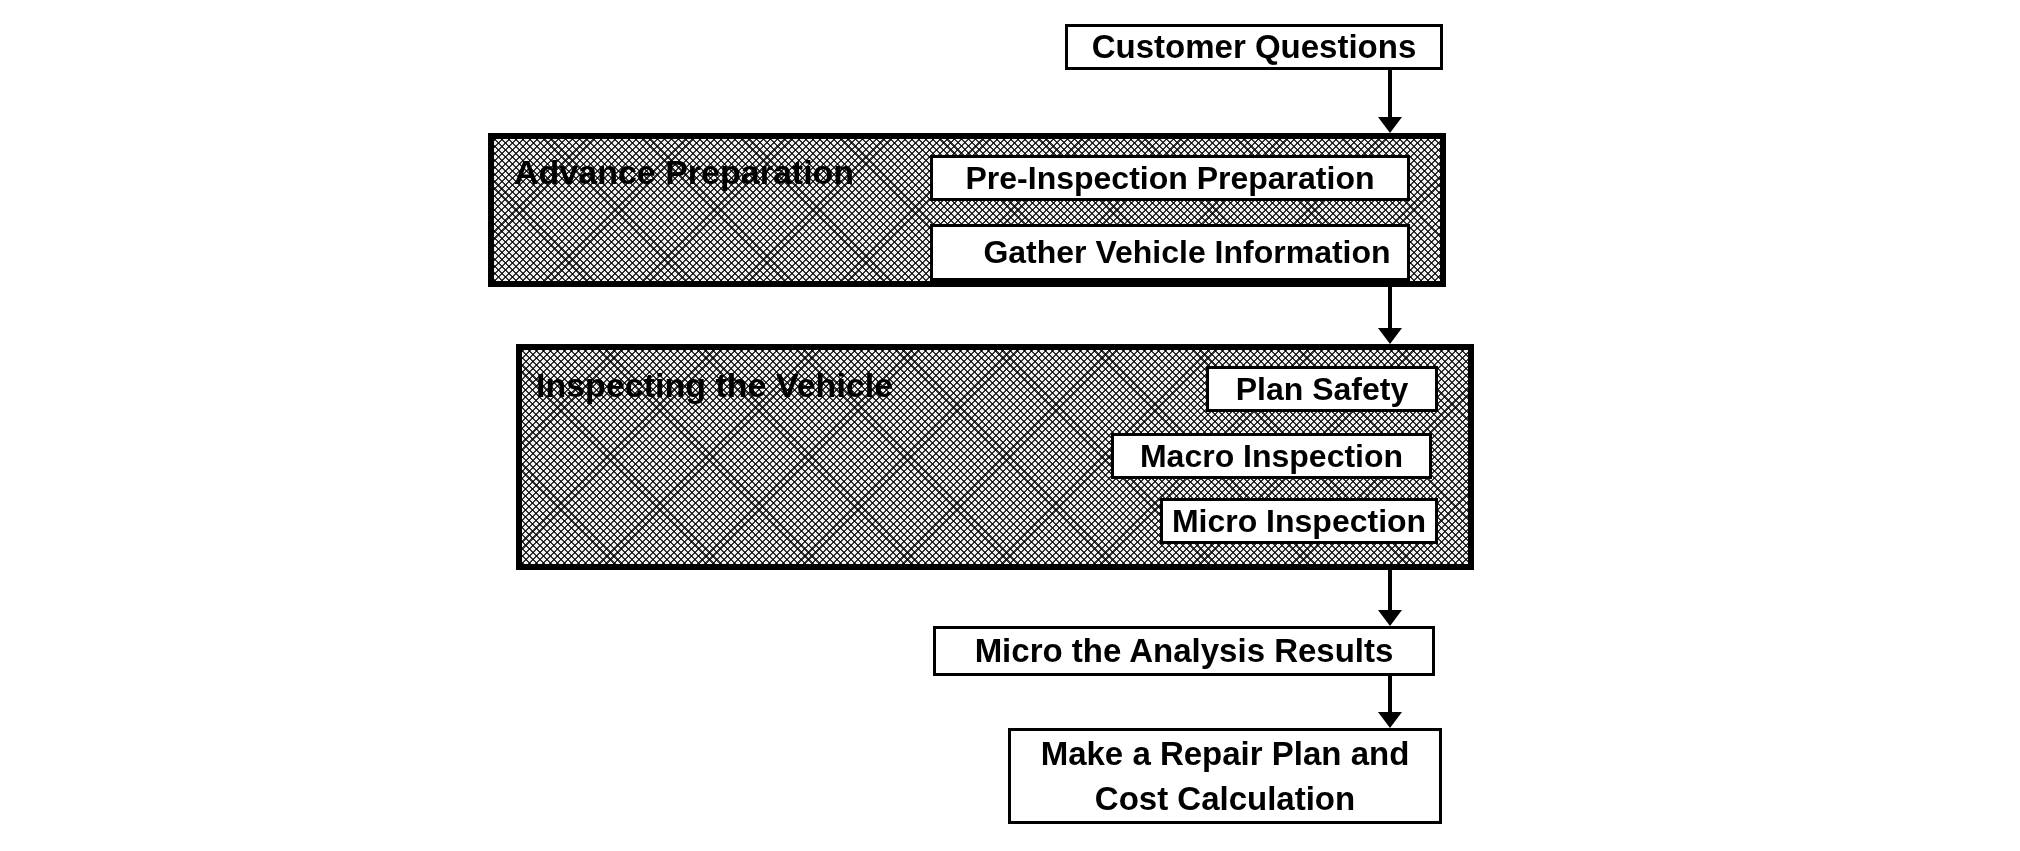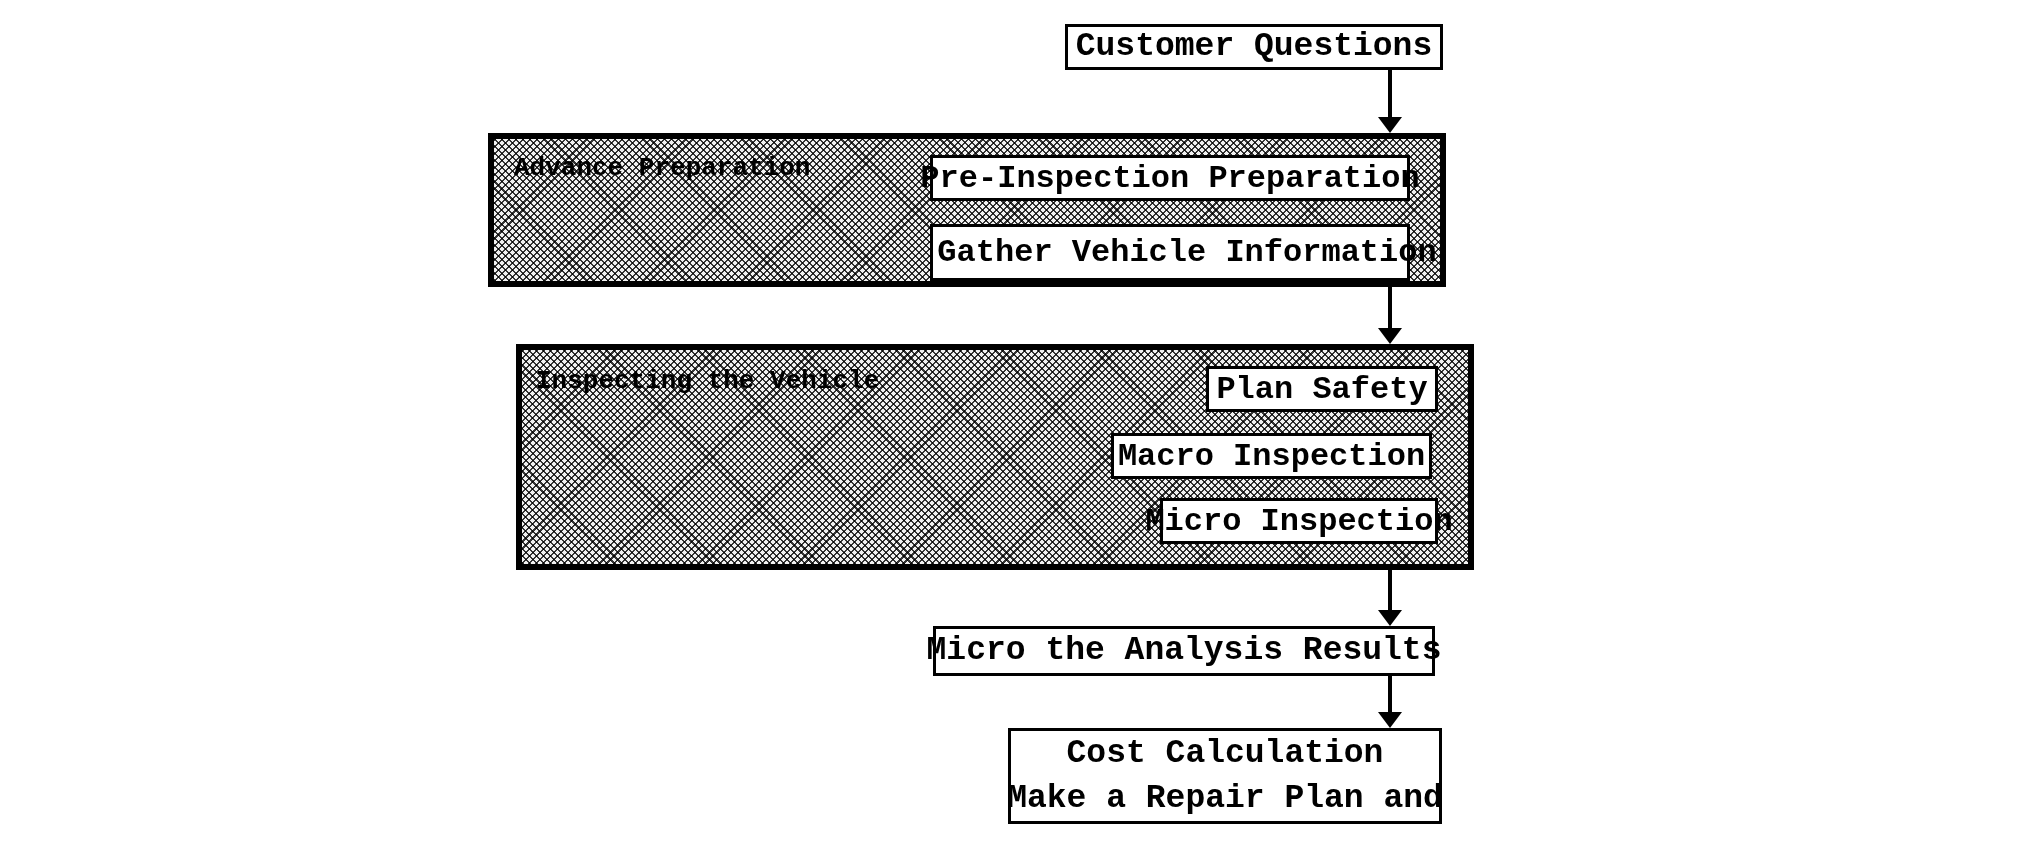--- a/index.html
+++ b/index.html
@@ -1,21 +1,21 @@
 <!DOCTYPE html>
 <html><head>
 <meta charset="utf-8">
 <style>
   html, body { margin: 0; padding: 0; background: #ffffff; }
   .stage {
     position: relative;
     width: 2020px;
     height: 851px;
     background: #ffffff;
-    font-family: Liberation Mono, monospace;
+    font-family: Liberation Sans, sans-serif;
     color: #000000;
     overflow: hidden;
   }
   .node {
     position: absolute;
     box-sizing: border-box;
     background: #ffffff;
     border: 3px solid #000000;
     display: flex;
     align-items: center;
@@ -29,21 +29,21 @@
     position: absolute;
     box-sizing: border-box;
     border: 6px solid #000000;
     background-color: #f1f1f1;
     background-image:
       repeating-linear-gradient(45deg,  rgba(0,0,0,0.78) 0px, rgba(0,0,0,0.78) 1.5px, transparent 1.5px, transparent 5px),
       repeating-linear-gradient(135deg, rgba(0,0,0,0.78) 0px, rgba(0,0,0,0.78) 1.5px, transparent 1.5px, transparent 5px);
   }
   .group-label {
     position: absolute;
-    font-size: 26px;
+    font-size: 34px;
     font-weight: bold;
     white-space: nowrap;
     color: #000000;
   }
   .step {
     position: absolute;
     box-sizing: border-box;
     background: #ffffff;
     border: 3px solid #000000;
     display: flex;
@@ -107,17 +107,17 @@
   </div>
 
   <div class="node" style="left:933px; top:626px; width:502px; height:50px;">Micro the Analysis Results</div>
 
   <div class="arrow" style="left:1390px; top:676px; height:52px;">
     <div class="shaft"></div>
     <div class="head"></div>
   </div>
 
   <div class="node two-line" style="left:1008px; top:728px; width:434px; height:96px;">
+    <div>Make a Repair Plan and</div>
     <div>Cost Calculation</div>
-    <div>Make a Repair Plan and</div>
   </div>
 
 </div>
 
 </body></html>

